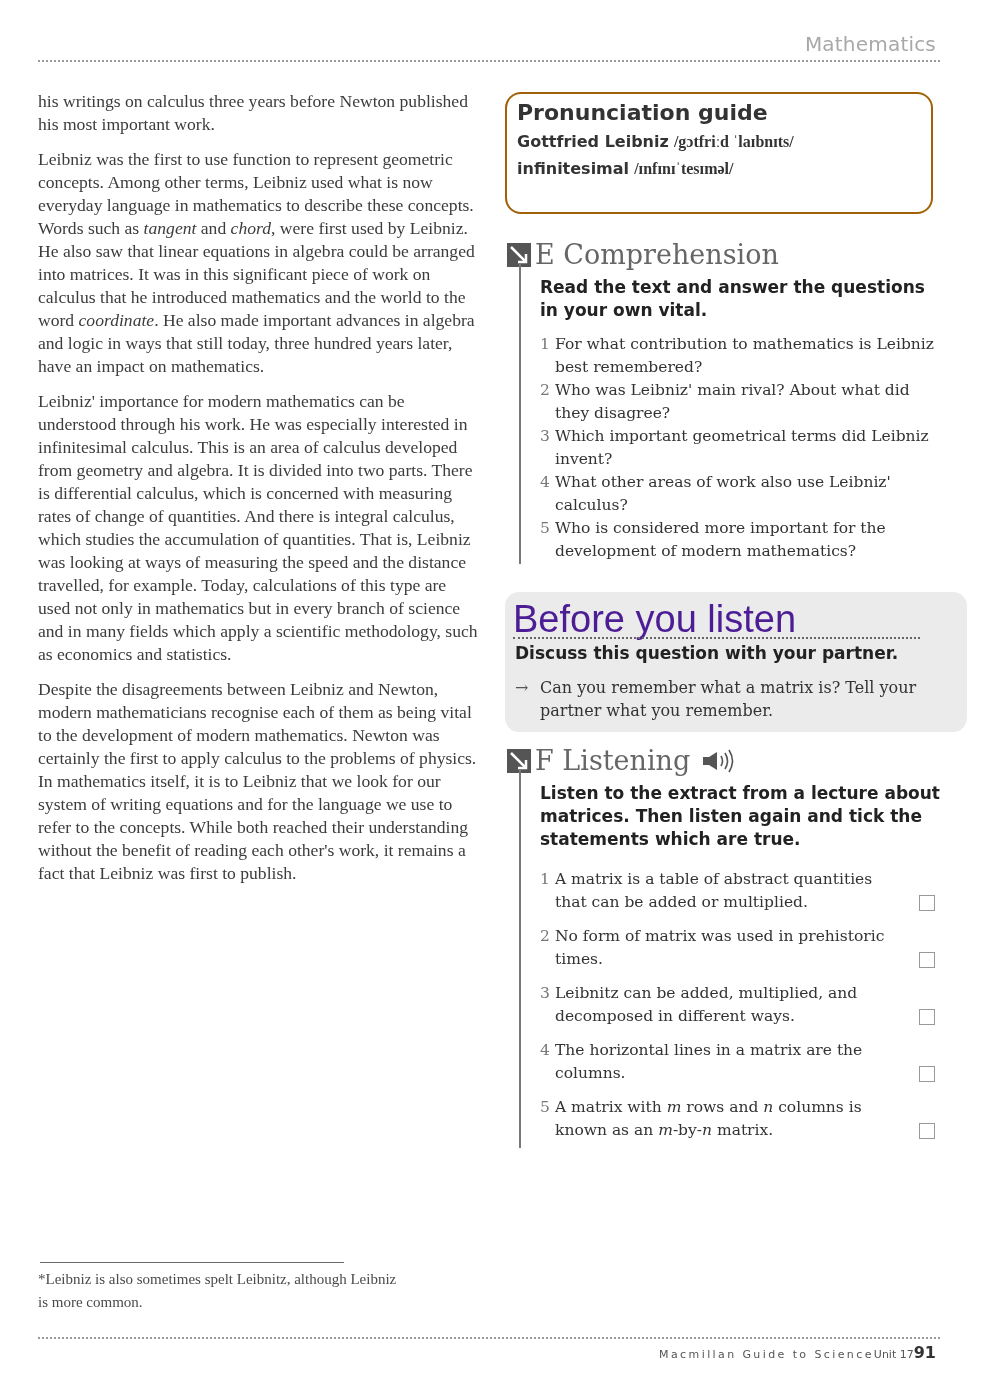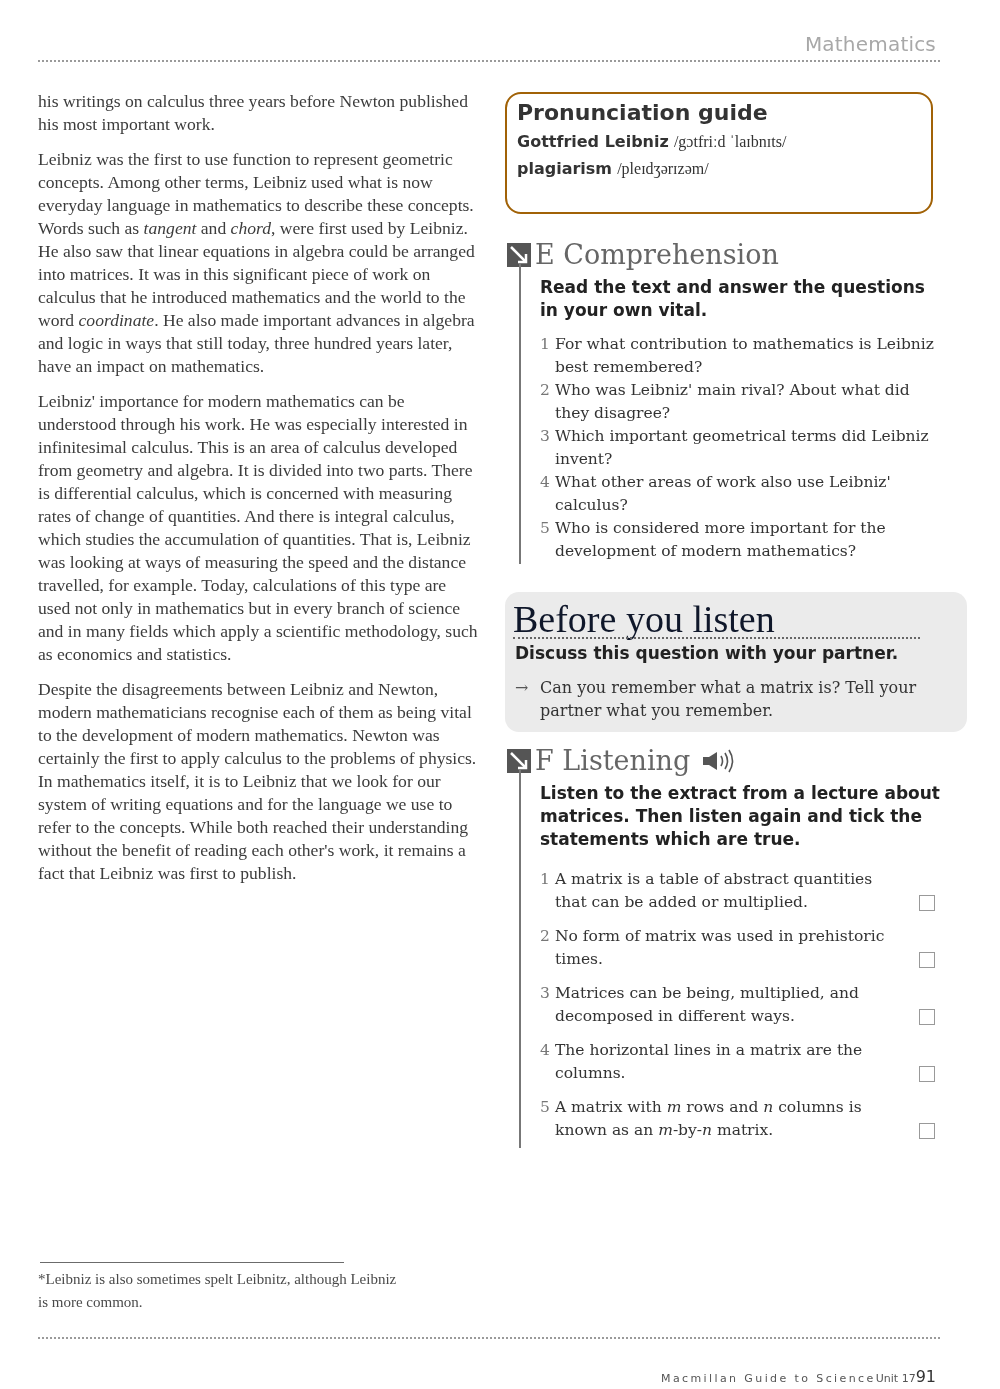--- a/index.html
+++ b/index.html
@@ -31,33 +31,33 @@
   }
   .bottom-rule {
     position:absolute; left:38px; right:60px; top:1337px; border-top:2px dotted #9a9a9a;
   }
   .footer {
     position:absolute; right:64px; top:1343px;
     font-family:"DejaVu Sans", sans-serif; font-size:11px; color:#555; letter-spacing:2.4px;
     display:flex; align-items:baseline; 
   }
   .footer .unit { letter-spacing:0; font-size:11px; }
-  .footer .page { font-size:16px; letter-spacing:0; color:#333; font-weight:normal;margin-top:24px; }
+  .footer .page { font-size:16px; letter-spacing:0; color:#333; font-weight:bold; }
 
   
   .pron-box {
     position:absolute; left:505px; top:92px; width:428px; height:122px;
     border:2px solid #a16207; border-radius:16px; box-sizing:border-box;
     padding:4px 10px;
     font-family:"DejaVu Sans", sans-serif;
   }
   .pron-title { font-size:22px; font-weight:bold; color:#333; line-height:30px; }
   .pron-row { font-size:16px; line-height:27px; color:#333; }
   .pron-row b { font-weight:bold; }
-  .pron-row .ipa { font-family:"Liberation Serif", serif; font-size:16px; font-weight:normal; }
+  .pron-row .ipa { font-family:"Liberation Serif", serif; font-size:16px; font-weight:bold; }
 
   .ex-head {
     position:absolute; left:507px; display:flex; align-items:center; gap:4px;
   }
   .ex-icon {
     width:24px; height:24px; background:#555; position:relative;
   }
   .ex-icon svg { position:absolute; left:0; top:0; }
   .ex-title {
     font-family:"DejaVu Serif", serif; font-size:27px; color:#666; line-height:30px;
@@ -74,21 +74,21 @@
   .qitem { display:flex; }
   .qnum { width:15px; flex:none; color:#777; }
   .qtext { flex:1; }
 
   .byl-box {
     position:absolute; left:505px; top:592px; width:462px; height:140px;
     background:#ebebeb; border-radius:14px;
   }
   .byl-title {
     position:absolute; left:513px; top:597px;
-    font-family:Liberation Serif, serif; font-size:38px; color:#0f172a; line-height:44px;
+    font-family:Liberation Sans, sans-serif; font-size:38px; color:#4c1d95; line-height:44px;
   }
   .byl-rule { position:absolute; left:513px; top:637px; width:407px; border-top:2px dotted #666; }
   .byl-instr {
     position:absolute; left:515px; top:642px;
     font-family:"DejaVu Sans", sans-serif; font-weight:bold; font-size:17px; color:#222; line-height:23px;
   }
   .byl-item {
     position:absolute; left:515px; top:676px; width:420px; display:flex;
     font-family:"DejaVu Serif", serif; font-size:16px; line-height:23px; color:#333;
   }
@@ -122,22 +122,22 @@
 <div class="footnote-rule"></div>
 <div class="footnote">*Leibniz is also sometimes spelt Leibnitz, although Leibniz is more common.</div>
 
 <div class="pron-box">
   <div class="pron-title">Pronunciation guide</div>
   <div class="pron-row">
     <b>Gottfried Leibniz</b>
     <span class="ipa">/gɔtfriːd ˈlaɪbnɪts/</span>
   </div>
   <div class="pron-row">
-    <b>plagiarism</b>
-    <span class="ipa">/pleɪdʒərɪzəm/</span>
+    <b>infinitesimal</b>
+    <span class="ipa">/ɪnfɪnɪˈtesɪməl/</span>
   </div>
 </div>
 
 <div class="ex-head" style="top:240px;">
   <div class="ex-icon">
     <svg width="24" height="24" viewBox="0 0 24 24">
         <line x1="4" y1="4" x2="19" y2="19" stroke="#fff" stroke-width="2.5"></line>
         <polyline points="11,19 19,19 19,11" fill="none" stroke="#fff" stroke-width="2.5"></polyline>
       </svg>
   </div>
@@ -204,21 +204,21 @@
     <span class="qtext">A matrix is a table of abstract quantities that can be added or multiplied.</span>
     <span class="tick-box"></span>
   </div>
   <div class="titem">
     <span class="qnum">2</span>
     <span class="qtext">No form of matrix was used in prehistoric times.</span>
     <span class="tick-box"></span>
   </div>
   <div class="titem">
     <span class="qnum">3</span>
-    <span class="qtext">Matrices can be being, multiplied, and decomposed in different ways.</span>
+    <span class="qtext">Leibnitz can be added, multiplied, and decomposed in different ways.</span>
     <span class="tick-box"></span>
   </div>
   <div class="titem">
     <span class="qnum">4</span>
     <span class="qtext">The horizontal lines in a matrix are the columns.</span>
     <span class="tick-box"></span>
   </div>
   <div class="titem">
     <span class="qnum">5</span>
     <span class="qtext">A matrix with <em>m</em> rows and <em>n</em> columns is known as an <em>m</em>-by-<em>n</em> matrix.</span>

